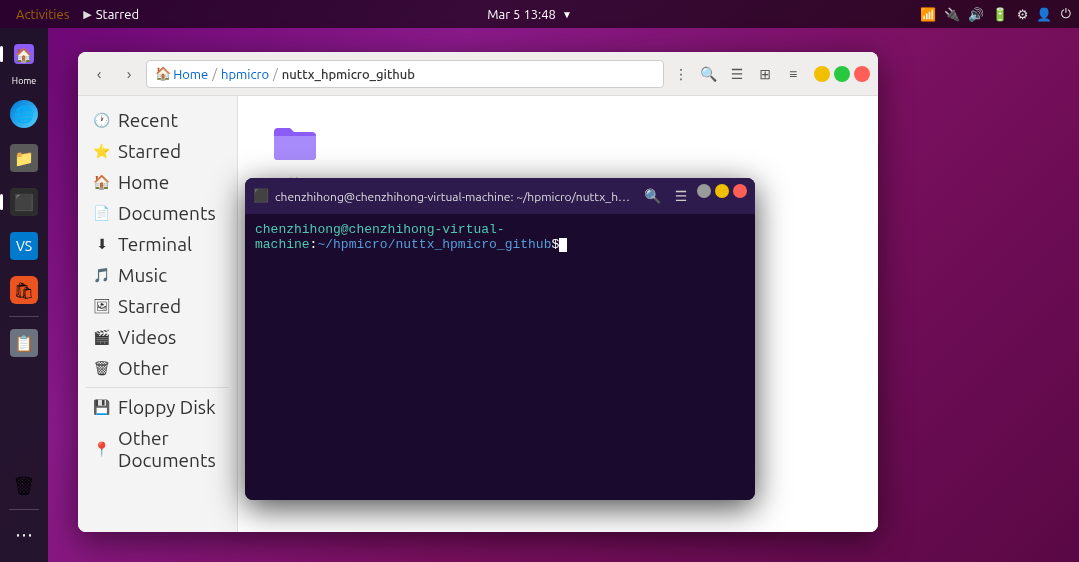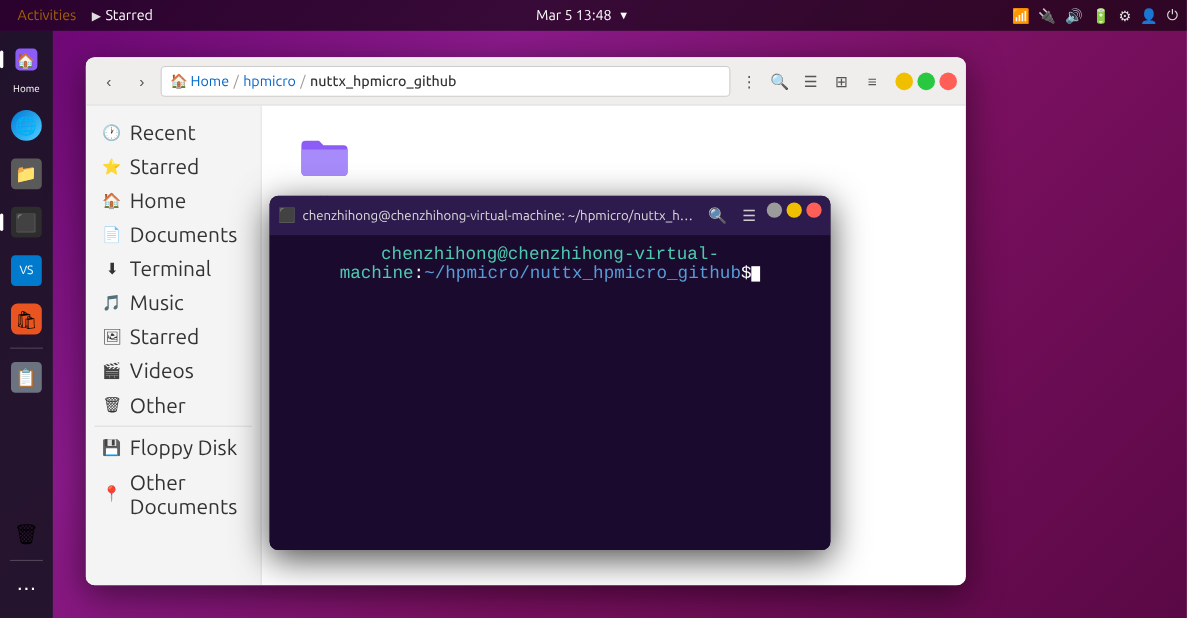--- a/index.html
+++ b/index.html
@@ -342,23 +342,22 @@
       cursor: pointer;
     }
     .term-win-min { background: #f0c000; }
     .term-win-max { background: #9b9b9b; }
     .term-win-close { background: #ff5f57; }
     .term-body {
       flex: 1;
       background: #1a0a2e;
       padding: 8px 10px;
       font-family: 'Courier New', Courier, monospace;
-      font-size: 16px;
+      font-size: 13px;
       overflow-y: auto;
-      text-align: center;
     }
     .term-prompt-user { color: #4ec9b0; }
     .term-prompt-path { color: #569cd6; }
     .term-prompt-dollar { color: #fff; }
     .term-cursor {
       display: inline-block;
       width: 8px;
       height: 14px;
       background: #fff;
       vertical-align: middle;
@@ -410,21 +409,21 @@
 
   <div class="dock-item">
     <div style="width:28px;height:28px;background:#5a5a5a;border-radius:4px;display:flex;align-items:center;justify-content:center;font-size:16px;">📁</div>
   </div>
 
   <div class="dock-item active">
     <div style="width:28px;height:28px;background:#2d2d2d;border-radius:4px;display:flex;align-items:center;justify-content:center;font-size:16px;">⬛</div>
   </div>
 
   <div class="dock-item">
-    <div style="width:28px;height:28px;background:#007acc;border-radius:4px;display:flex;align-items:center;justify-content:center;font-size:11px;color:white;">VS</div>
+    <div style="width:28px;height:28px;background:#007acc;border-radius:4px;display:flex;align-items:center;justify-content:center;font-size:14px;color:white;">VS</div>
   </div>
 
   <div class="dock-item">
     <div style="width:28px;height:28px;background:#e95420;border-radius:6px;display:flex;align-items:center;justify-content:center;font-size:16px;">🛍</div>
   </div>
 
   <div class="dock-separator"></div>
 
   <div class="dock-item">
     <div style="width:28px;height:28px;background:#6b7280;border-radius:4px;display:flex;align-items:center;justify-content:center;font-size:16px;">📋</div>

